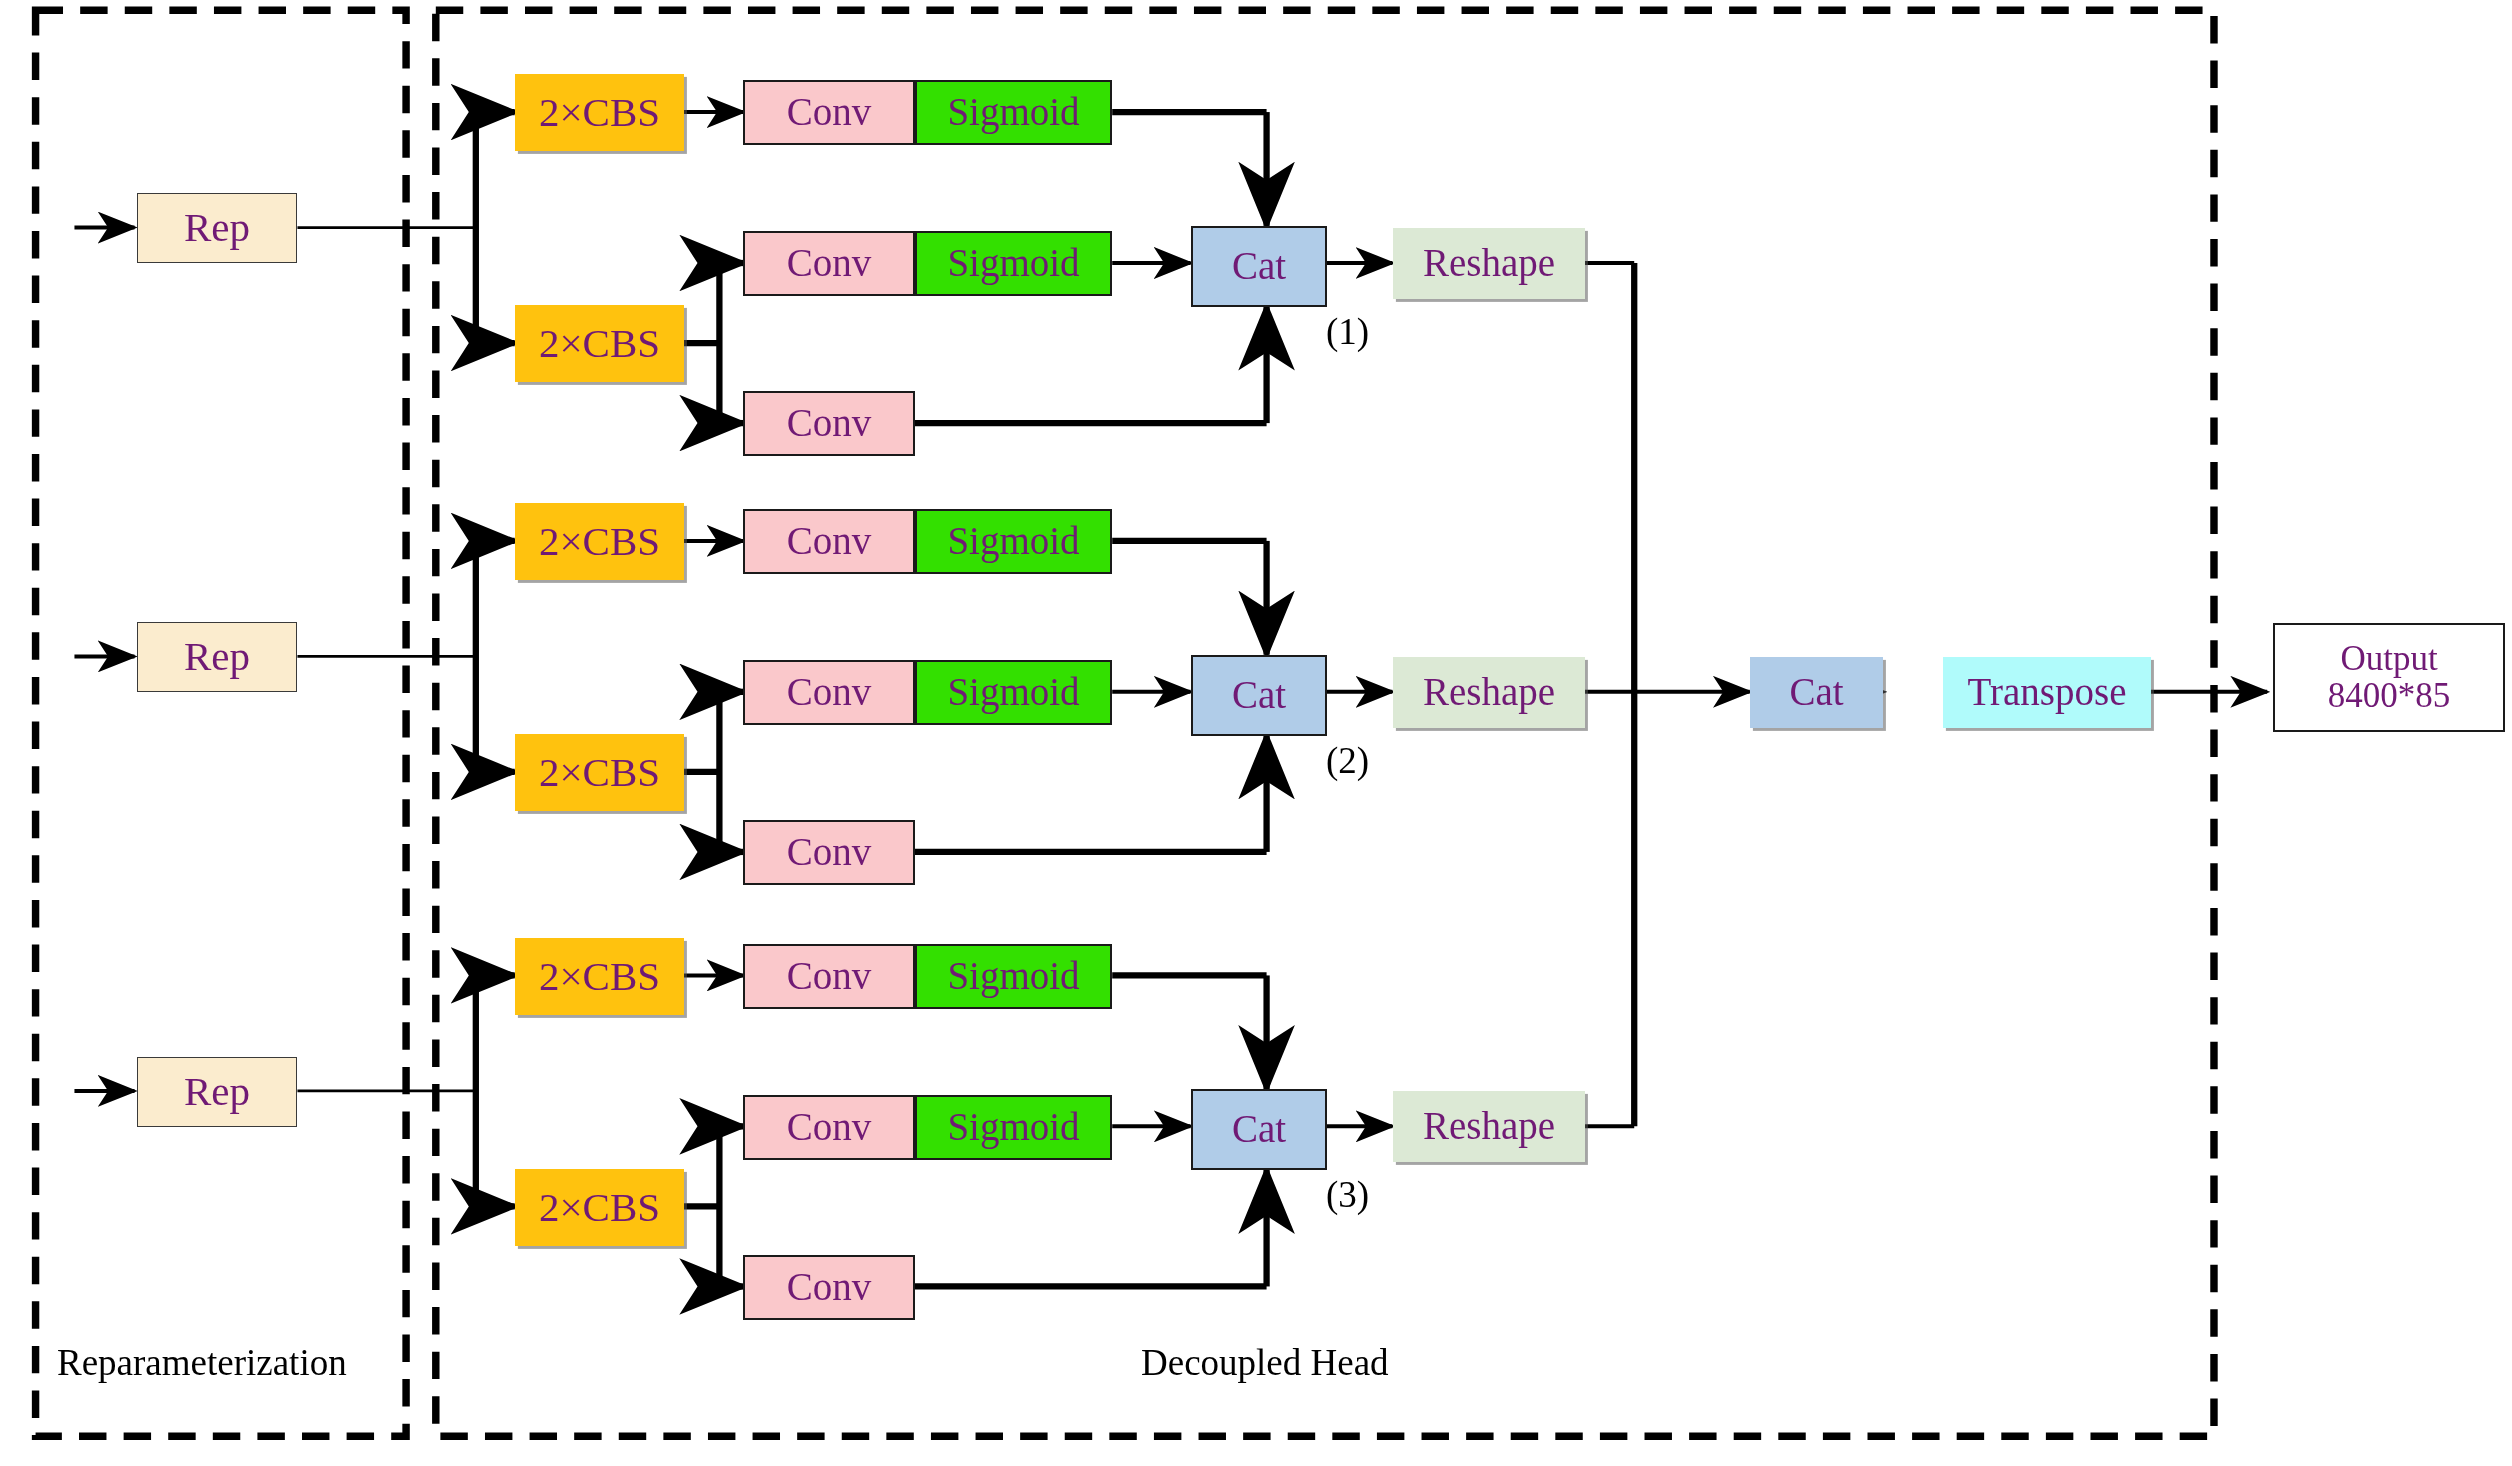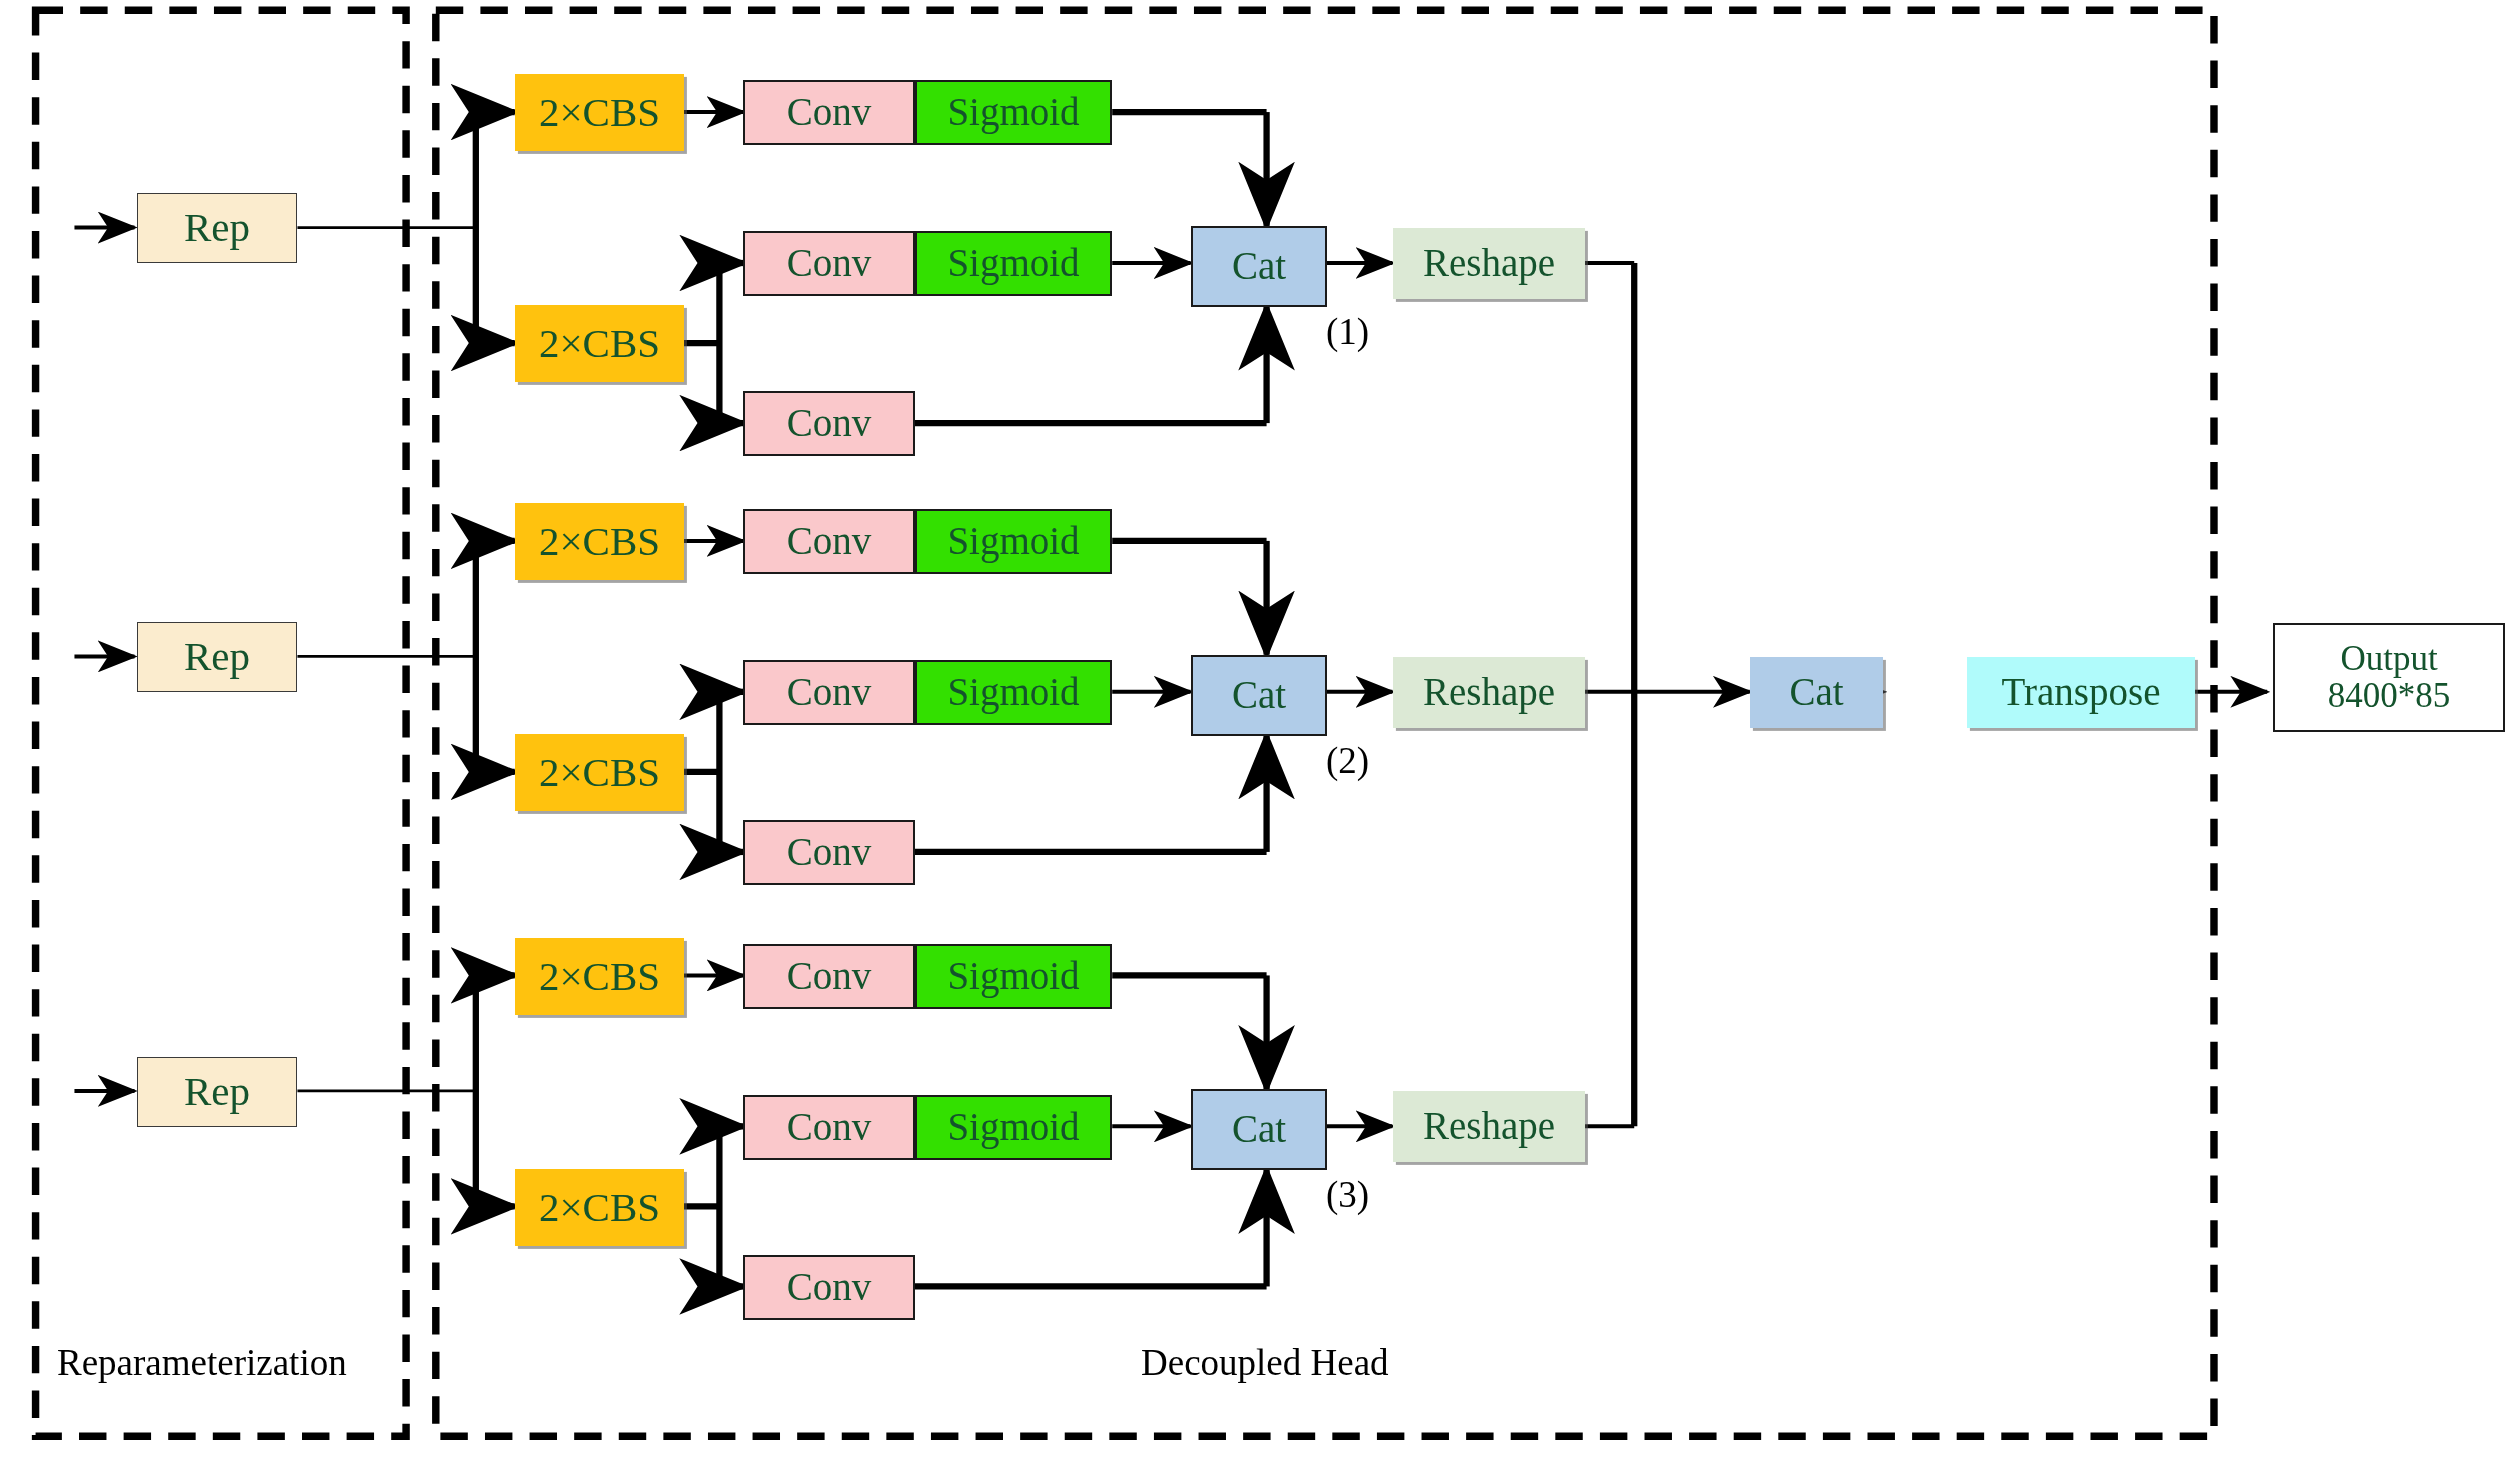--- a/index.html
+++ b/index.html
@@ -22,21 +22,21 @@
     width: 2512px;
     height: 1466px;
   }
   .blk {
     position: absolute;
     box-sizing: border-box;
     display: flex;
     align-items: center;
     justify-content: center;
     text-align: center;
-    color: #14532d;
+    color: #701a75;
     line-height: 1.05;
     white-space: pre-line;
     font-family: "Liberation Serif", "DejaVu Serif", serif;
   }
   .shadow {
     box-shadow: 2.9px 2.9px 0 0 rgba(90,90,90,0.55);
   }
   .outline {
     border: 2.3px solid #1a1a1a;
   }
@@ -257,21 +257,21 @@
   <div class="blk shadow" style="left:1393px; top:1091px; width:192px; height:71px; background:#DCE9D5; font-size:39px;">
     <span>Reshape</span>
   </div>
 
   <div class="lbl" style="left:1326px; top:1173px; font-size:37px;">(3)</div>
 
   <div class="blk shadow" style="left:1750px; top:657px; width:133px; height:71px; background:#B0CCE8; font-size:39px;">
     <span>Cat</span>
   </div>
 
-  <div class="blk shadow" style="left:1943px; top:657px; width:228px; height:71px; background:#B0FBFB; font-size:39px;margin-left:24px;">
+  <div class="blk shadow" style="left:1943px; top:657px; width:208px; height:71px; background:#B0FBFB; font-size:39px;">
     <span>Transpose</span>
   </div>
 
   <div class="blk outline" style="left:2273px; top:623px; width:232px; height:109px; background:#FFFFFF; font-size:35px;">
     <span>Output
 8400*85</span>
   </div>
 
   <div class="lbl" style="left:43px; top:1341px; font-size:37px;margin-left:14px;">Reparameterization</div>
 

